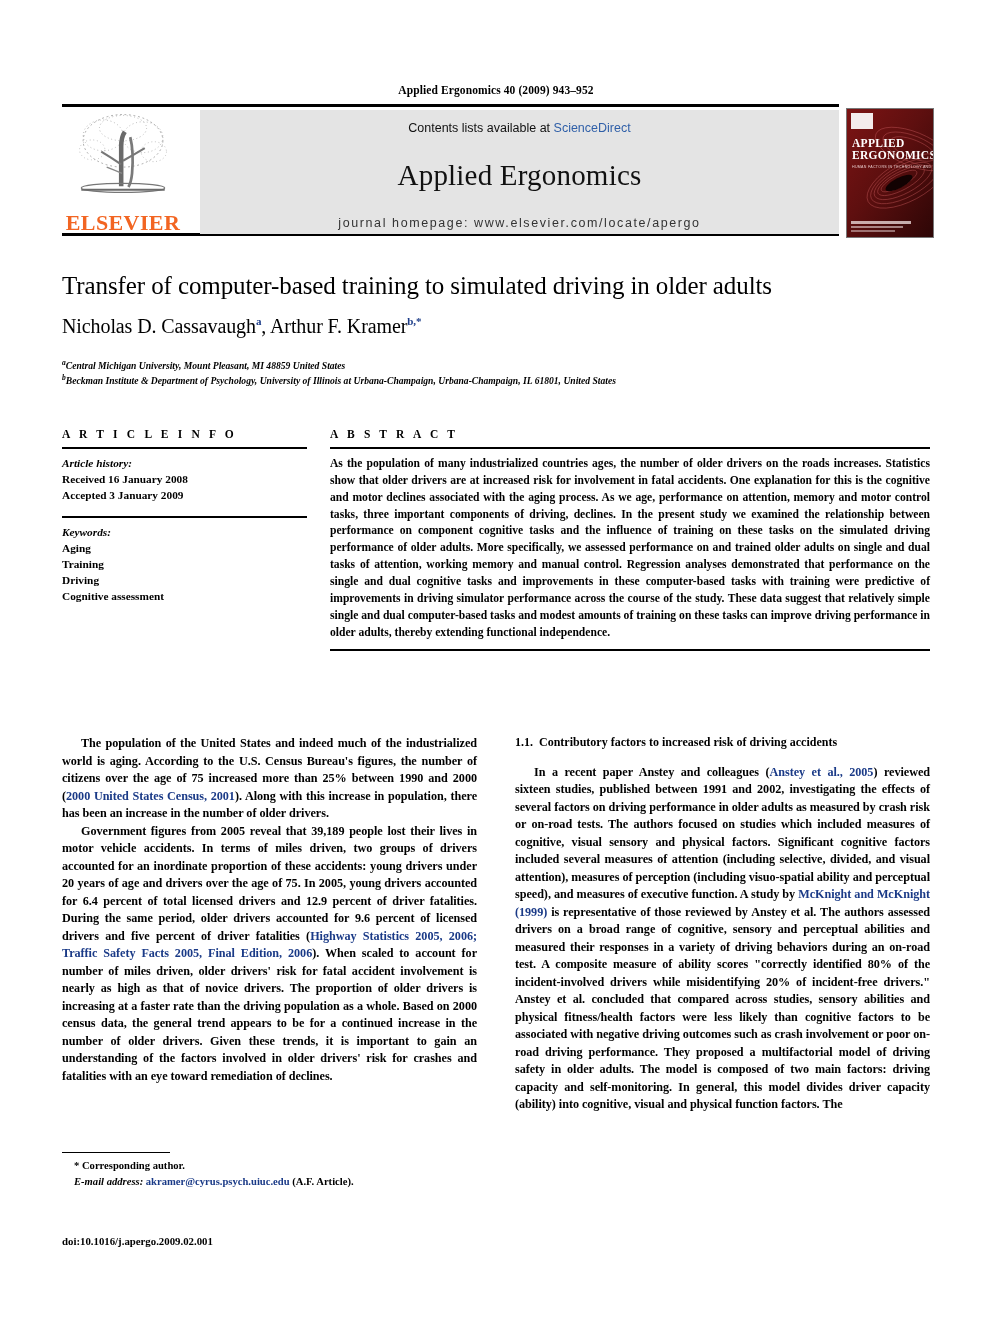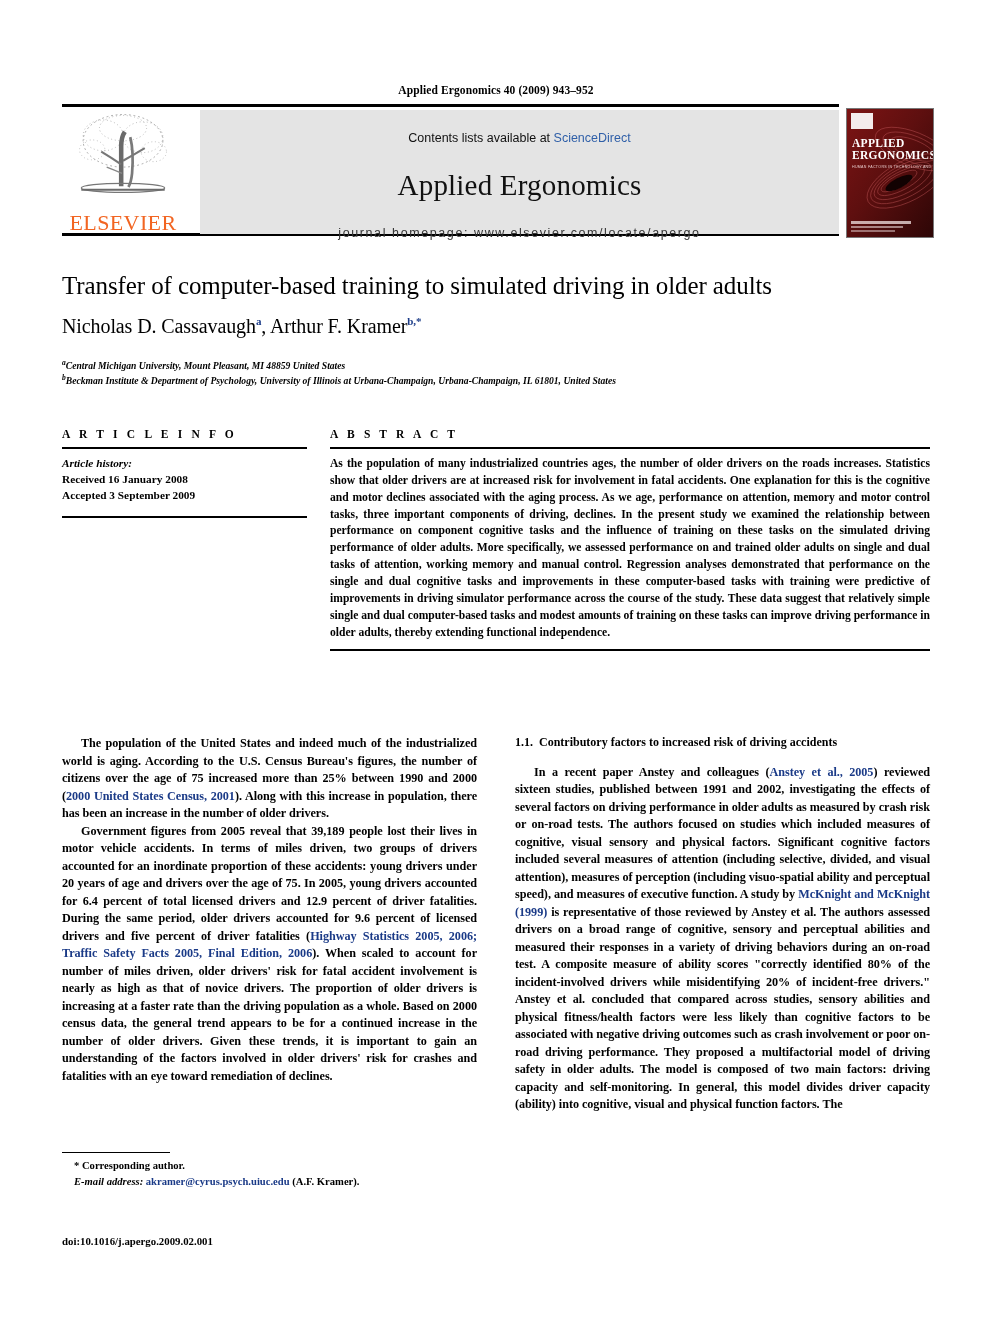--- a/index.html
+++ b/index.html
@@ -70,34 +70,35 @@
     justify-content: flex-end;
   }
   .tree-svg { display:block; }
   .elsevier-word {
     font-family: "Liberation Serif", serif;
     font-size: 22px;
     color: #F26522;
     letter-spacing: 0.4px;
     line-height: 1;
     margin-top: 15px;
+    font-weight: bold;
   }
   .banner {
     position: absolute;
     top: 6px;
     left: 138px;
     width: 639px;
     height: 124px;
     background: #e4e4e4;
     text-align: center;
   }
   .contents-line {
     font-family: "Liberation Sans", sans-serif;
     font-size: 12.5px;
-    padding-top: 21px;
+    padding-top: 11px;
     color: #111;
   }
   .sd-link {
     color: #2f5fa8;
     font-family: "Liberation Sans", sans-serif;
   }
   .journal-name {
     font-family: "Liberation Serif", serif;
     font-size: 29px;
     padding-top: 24px;
@@ -341,24 +342,31 @@
   </div>
 
   <div class="infoabs">
     <div class="ia-cols">
       <div class="col-info">
         <div class="sec-label">A R T I C L E  I N F O</div>
         <div class="rule-thick"></div>
         <div class="info-body">
           <div class="info-head">Article history:</div>
           <div class="info-line">Received 16 January 2008</div>
-          <div class="info-line">Accepted 3 September 2009</div>
+          <div class="info-line">Accepted 3 January 2009</div>
         </div>
         <div class="info-gap"></div>
         <div class="rule-thick"></div>
+        <div class="info-body kw-block">
+          <div class="info-head">Keywords:</div>
+          <div class="info-line">Aging</div>
+          <div class="info-line">Training</div>
+          <div class="info-line">Driving</div>
+          <div class="info-line">Cognitive assessment</div>
+        </div>
       </div>
 
       <div class="col-abs">
         <div class="sec-label">A B S T R A C T</div>
         <div class="rule-thick"></div>
         <div class="abstract-body">As the population of many industrialized countries ages, the number of older drivers on the roads increases. Statistics show that older drivers are at increased risk for involvement in fatal accidents. One explanation for this is the cognitive and motor declines associated with the aging process. As we age, performance on attention, memory and motor control tasks, three important components of driving, declines. In the present study we examined the relationship between performance on component cognitive tasks and the influence of training on these tasks on the simulated driving performance of older adults. More specifically, we assessed performance on and trained older adults on single and dual tasks of attention, working memory and manual control. Regression analyses demonstrated that performance on the single and dual cognitive tasks and improvements in these computer-based tasks with training were predictive of improvements in driving simulator performance across the course of the study. These data suggest that relatively simple single and dual computer-based tasks and modest amounts of training on these tasks can improve driving performance in older adults, thereby extending functional independence.</div>
         <div class="rule-thick" style="margin-top:8px"></div>
       </div>
     </div>
   </div>
@@ -376,21 +384,21 @@
       <p><span>In a recent paper Anstey and colleagues (</span><span class="ref-link">Anstey et al., 2005</span><span>) reviewed sixteen studies, published between 1991 and 2002, investigating the effects of several factors on driving performance in older adults as measured by crash risk or on-road tests. The authors focused on studies which included measures of cognitive, visual sensory and physical factors. Significant cognitive factors included several measures of attention (including selective, divided, and visual attention), measures of perception (including visuo-spatial ability and perceptual speed), and measures of executive function. A study by </span><span class="ref-link">McKnight and McKnight (1999)</span><span> is representative of those reviewed by Anstey et al. The authors assessed drivers on a broad range of cognitive, sensory and perceptual abilities and measured their responses in a variety of driving behaviors during an on-road test. A composite measure of ability scores "correctly identified 80% of the incident-involved drivers while misidentifying 20% of incident-free drivers." Anstey et al. concluded that compared across studies, sensory abilities and physical fitness/health factors were less likely than cognitive factors to be associated with negative driving outcomes such as crash involvement or poor on-road driving performance. They proposed a multifactorial model of driving safety in older adults. The model is composed of two main factors: driving capacity and self-monitoring. In general, this model divides driver capacity (ability) into cognitive, visual and physical function factors. The</span></p>
     </div>
   </div>
 
   <div class="footnote">
     <div class="fn-rule"></div>
     <div class="fn-line">* Corresponding author.</div>
     <div class="fn-line">
       <span class="fn-email-label">E-mail address:</span>
       <span class="fn-email">akramer@cyrus.psych.uiuc.edu</span>
-      <span>(A.F. Kramer).</span>
+      <span>(A.F. Article).</span>
     </div>
   </div>
 
   <div class="imprint">
     <div>doi:10.1016/j.apergo.2009.02.001</div>
   </div>
 
 </div>
 
 </body></html>

